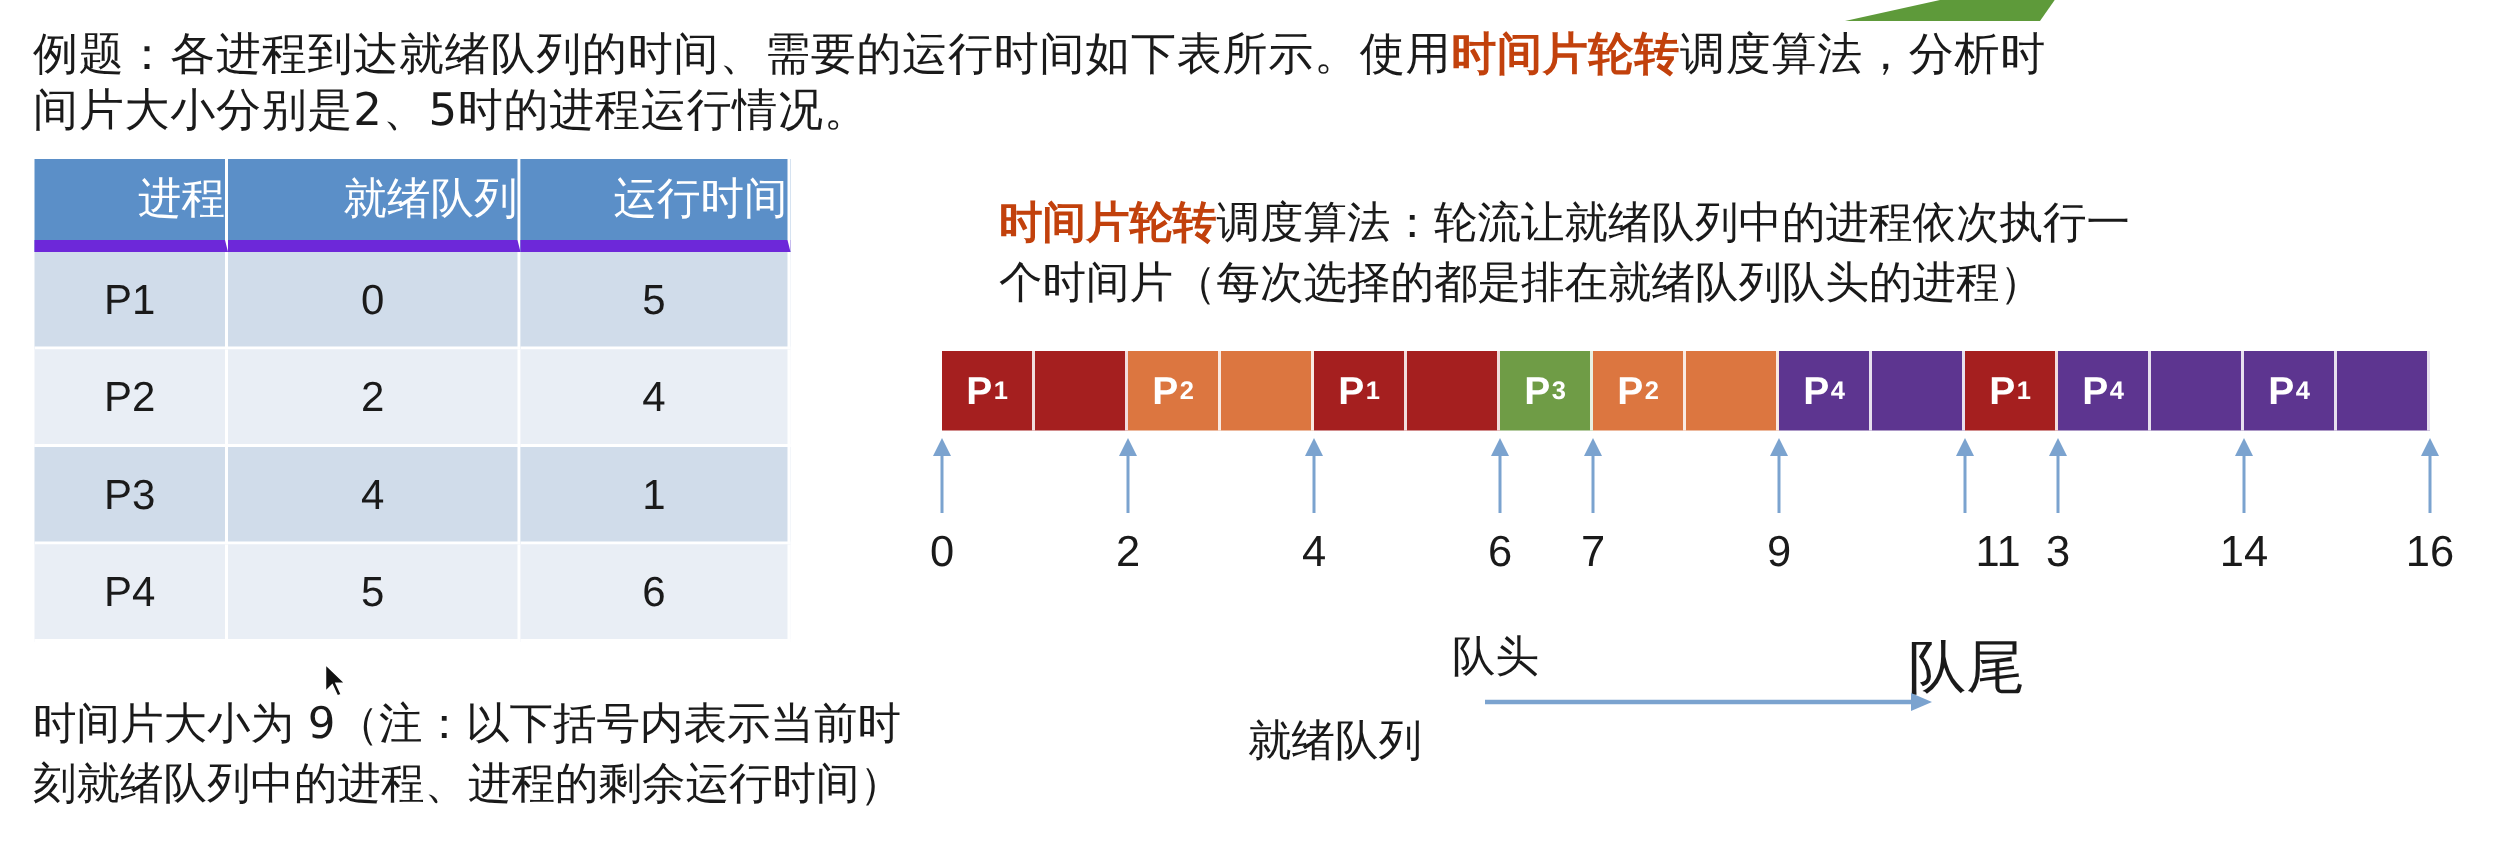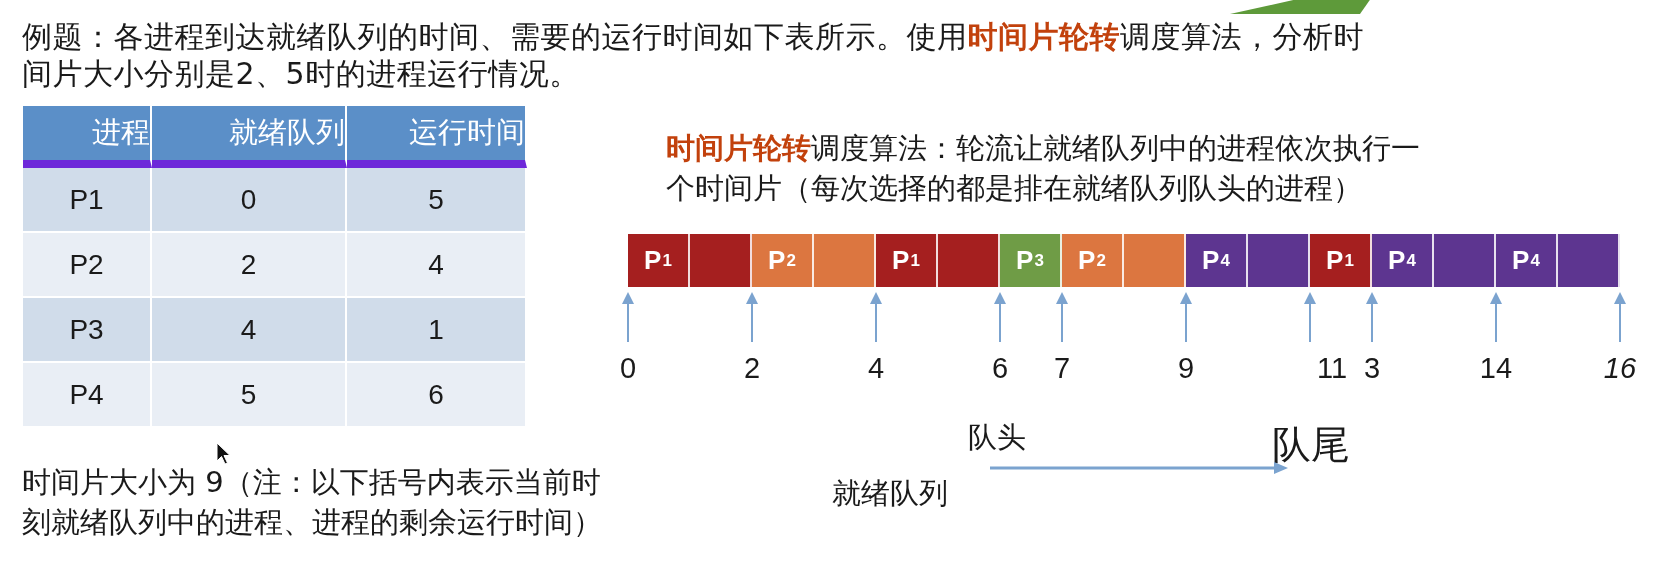--- a/index.html
+++ b/index.html
@@ -188,21 +188,21 @@
     <div class="tick-label" style="left: 1372px;">3</div>
     <svg class="tick-arrow" width="12" height="50" viewBox="0 0 12 50" style="left: 1496px;">
       <polygon points="6,0 0,12 12,12" fill="#7ba3cf"></polygon>
       <line x1="6" y1="10" x2="6" y2="50" stroke="#7ba3cf" stroke-width="2"></line>
     </svg>
     <div class="tick-label" style="left: 1496px;">14</div>
     <svg class="tick-arrow" width="12" height="50" viewBox="0 0 12 50" style="left: 1620px;">
       <polygon points="6,0 0,12 12,12" fill="#7ba3cf"></polygon>
       <line x1="6" y1="10" x2="6" y2="50" stroke="#7ba3cf" stroke-width="2"></line>
     </svg>
-    <div class="tick-label" style="left: 1620px; font-style: italic;">16</div>
+    <div class="tick-label" style="left: 1620px;">16</div>
   </div>
 
 <svg class="abs cursor" width="16" height="24" viewBox="0 0 16 24">
   <path d="M1 1 L1 19 L5.5 14.5 L9 22 L11.5 21 L8 13.5 L14 13.5 Z" fill="#111" stroke="#fff" stroke-width="1"></path>
 </svg>
 
 <div class="abs q-head">队头</div>
 <div class="abs q-tail">队尾</div>
 <svg class="abs q-arrow" width="300" height="16" viewBox="0 0 300 16">
   <line x1="0" y1="8" x2="286" y2="8" stroke="#7ba3cf" stroke-width="3"></line>

